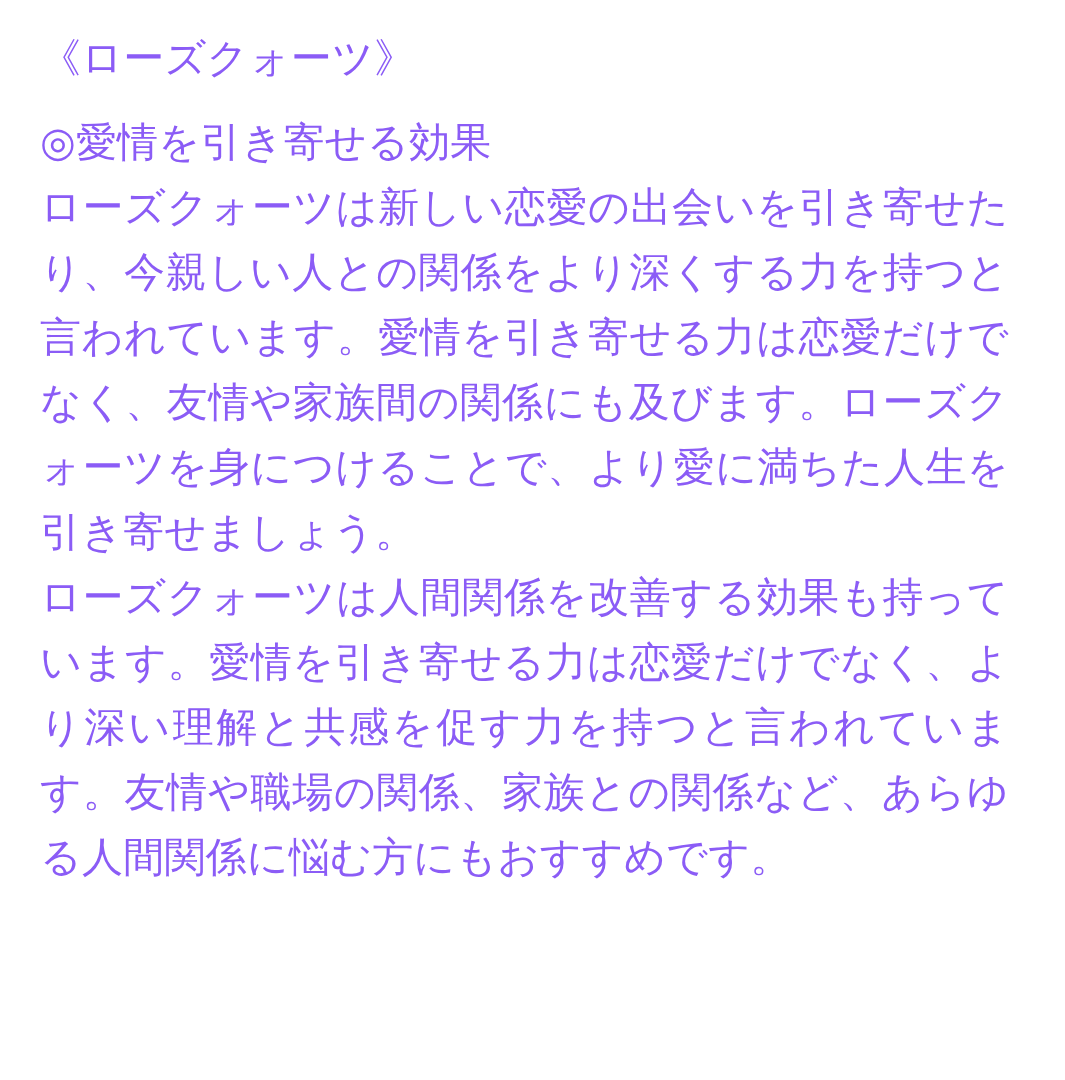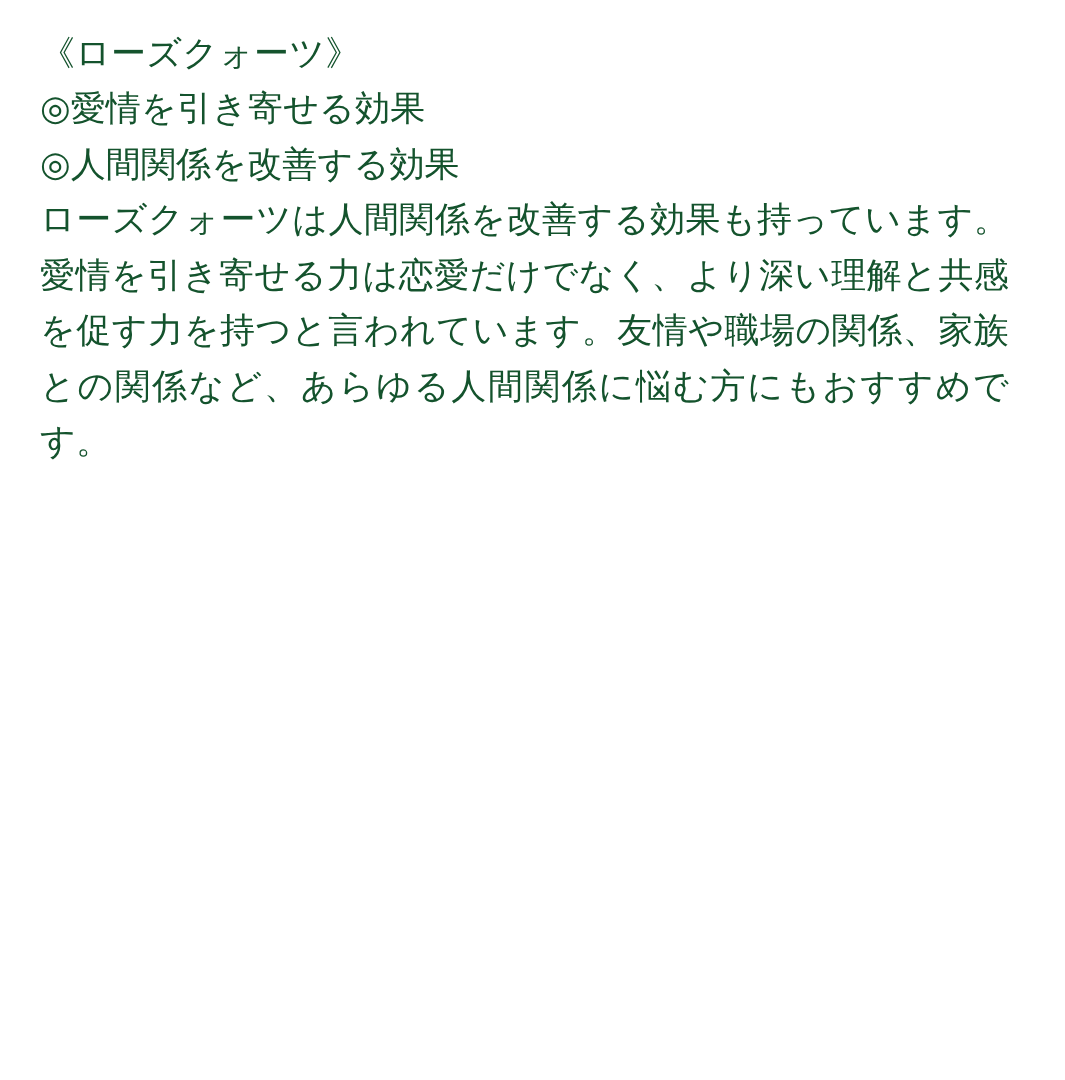--- a/index.html
+++ b/index.html
@@ -14,44 +14,45 @@
     font-family: "DejaVu Sans", sans-serif;
   }
   .page {
     box-sizing: border-box;
     width: 1065px;
     height: 1080px;
     background: #ffffff;
     padding: 26px 56px 0 40px;
   }
   .doc-body {
-    color: #14532d;
-    font-size: 35px;
+    color: #8b5cf6;
+    font-size: 41px;
     line-height: 1.585;
     letter-spacing: 0.004em;
     font-weight: 400;
   }
   .doc-title {
     display: block;
     white-space: pre-wrap;
   }
   .section-heading {
     display: block;
     white-space: pre-wrap;
+    margin-top: 19px;
   }
   .paragraph {
     display: block;
     white-space: pre-wrap;
     text-align: justify;
     text-justify: inter-character;
   }
 </style>
 </head>
 <body>
 
 <div class="page">
   <div class="doc-body">
     <span class="doc-title">《ローズクォーツ》</span>
     <span class="section-heading">◎愛情を引き寄せる効果</span>
-    <span class="section-heading">◎人間関係を改善する効果</span>
+    <span class="paragraph">ローズクォーツは新しい恋愛の出会いを引き寄せたり、今親しい人との関係をより深くする力を持つと言われています。愛情を引き寄せる力は恋愛だけでなく、友情や家族間の関係にも及びます。ローズクォーツを身につけることで、より愛に満ちた人生を引き寄せましょう。</span>
     <span class="paragraph">ローズクォーツは人間関係を改善する効果も持っています。愛情を引き寄せる力は恋愛だけでなく、より深い理解と共感を促す力を持つと言われています。友情や職場の関係、家族との関係など、あらゆる人間関係に悩む方にもおすすめです。</span>
   </div>
 </div>
 
 </body></html>

